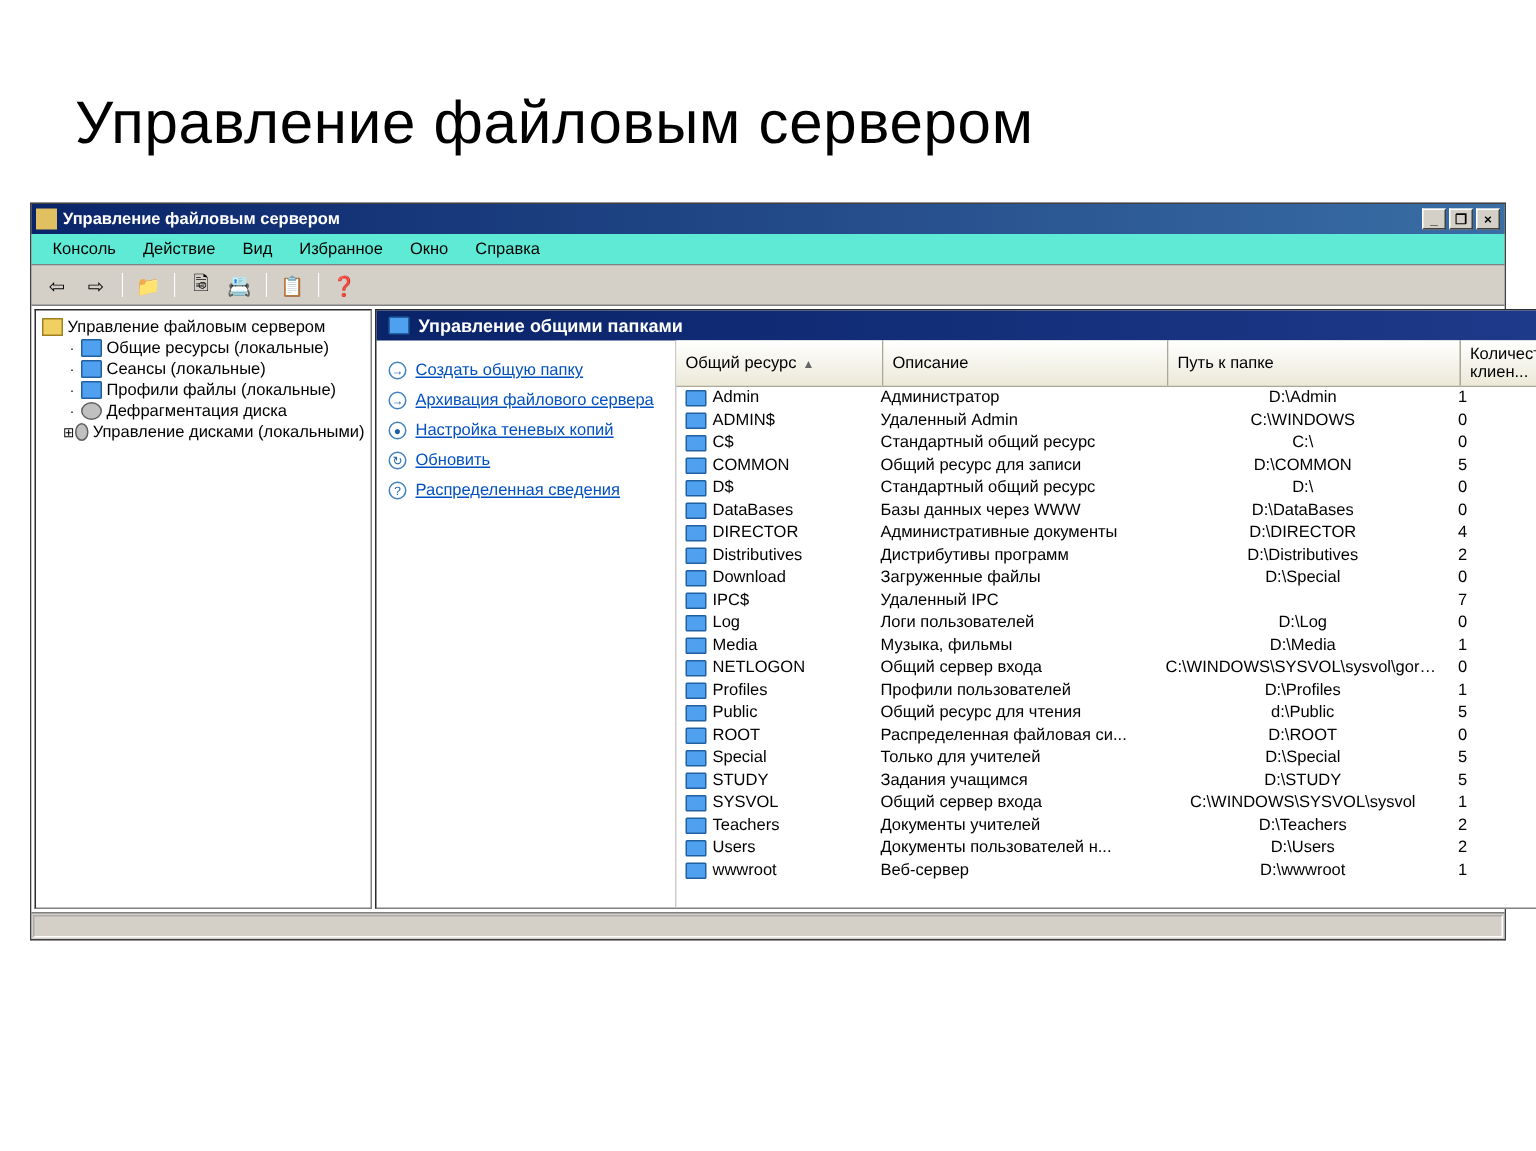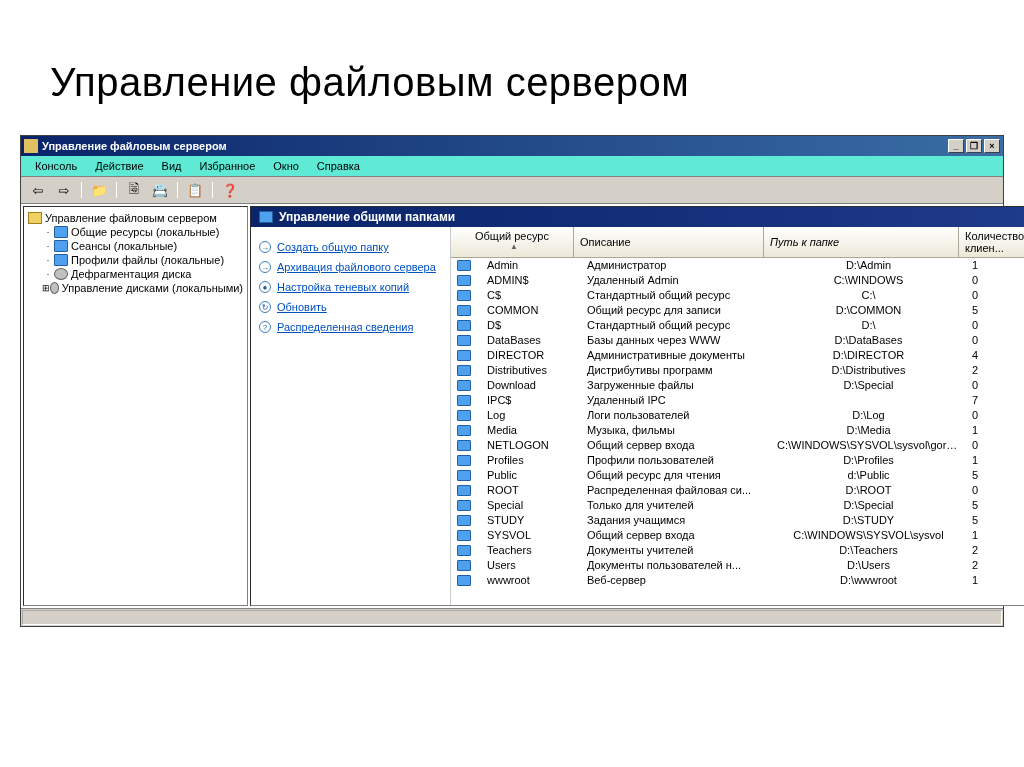--- a/index.html
+++ b/index.html
@@ -29,27 +29,27 @@
 .content-header { background: linear-gradient(to right, #0a246a, #1e3a8a); color: #fff; font-weight: bold; font-size: 12px; padding: 3px 8px; display: flex; align-items: center; }
 .content-header .fi-share { margin-right: 6px; }
 .content-body { display: flex; flex: 1; }
 .actions-panel { width: 200px; border-right: 1px solid #ccc; padding: 10px 8px; font-size: 11px; }
 .action-link { display: flex; align-items: center; padding: 4px 0; cursor: pointer; }
 .action-link .bullet { width: 12px; height: 12px; border-radius: 50%; border: 1px solid #4080c0; margin-right: 6px; display: flex; align-items: center; justify-content: center; font-size: 8px; color: #2060a0; }
 .action-link a { color: #0050c0; text-decoration: underline; }
 .list-panel { flex: 1; font-size: 11px; }
 .list-header { display: flex; background: #ece9d8; border-bottom: 1px solid #aca899; }
 .list-header .col { padding: 3px 6px; border-right: 1px solid #aca899; background: linear-gradient(#fff, #ece9d8); font-size: 11px; cursor: pointer; display: flex; align-items: center; }
-.col-name { width: 123px; flex-direction: column; }
+.col-name { width: 138px; }
 .col-desc { width: 190px; }
-.col-path { width: 195px; font-style: italic; }
+.col-path { width: 195px; }
 .col-count { flex: 1; }
 .list-row { display: flex; padding: 0; cursor: pointer; }
 .list-row .cell { padding: 0 6px; overflow: hidden; white-space: nowrap; text-overflow: ellipsis; height: 15px; line-height: 15px; }
-.cell-name { width: 130px; display: flex; align-items: center; gap: 12px; }
+.cell-name { width: 130px; display: flex; align-items: center; }
 .cell-name .fi-share { width: 14px; height: 11px; margin-right: 4px; flex-shrink: 0; }
 .cell-desc { width: 190px; }
 .cell-path { width: 195px; text-align: center; }
 .cell-count { flex: 1; }
 .sort-arrow { font-size: 8px; margin-left: 4px; color: #666; }
 .statusbar { background: #d4d0c8; border-top: 1px solid #808080; height: 18px; display: flex; }
 .statusbar .pane { border: 1px inset #fff; flex: 1; margin: 1px; }
 </style>
 </head>
 <body>

